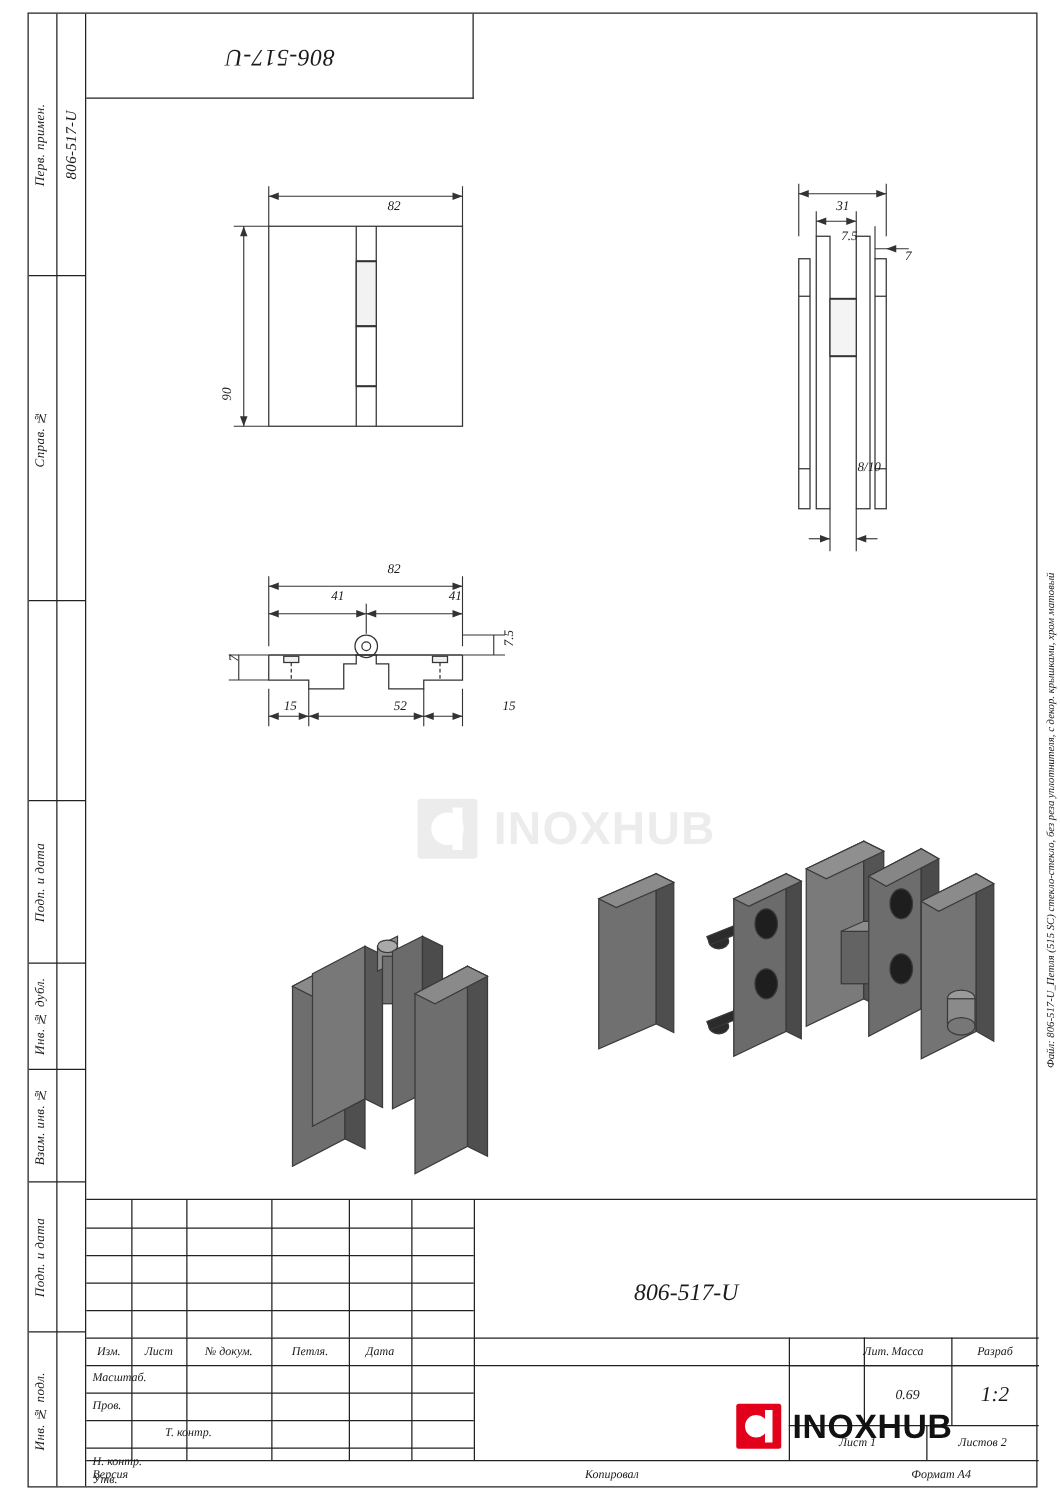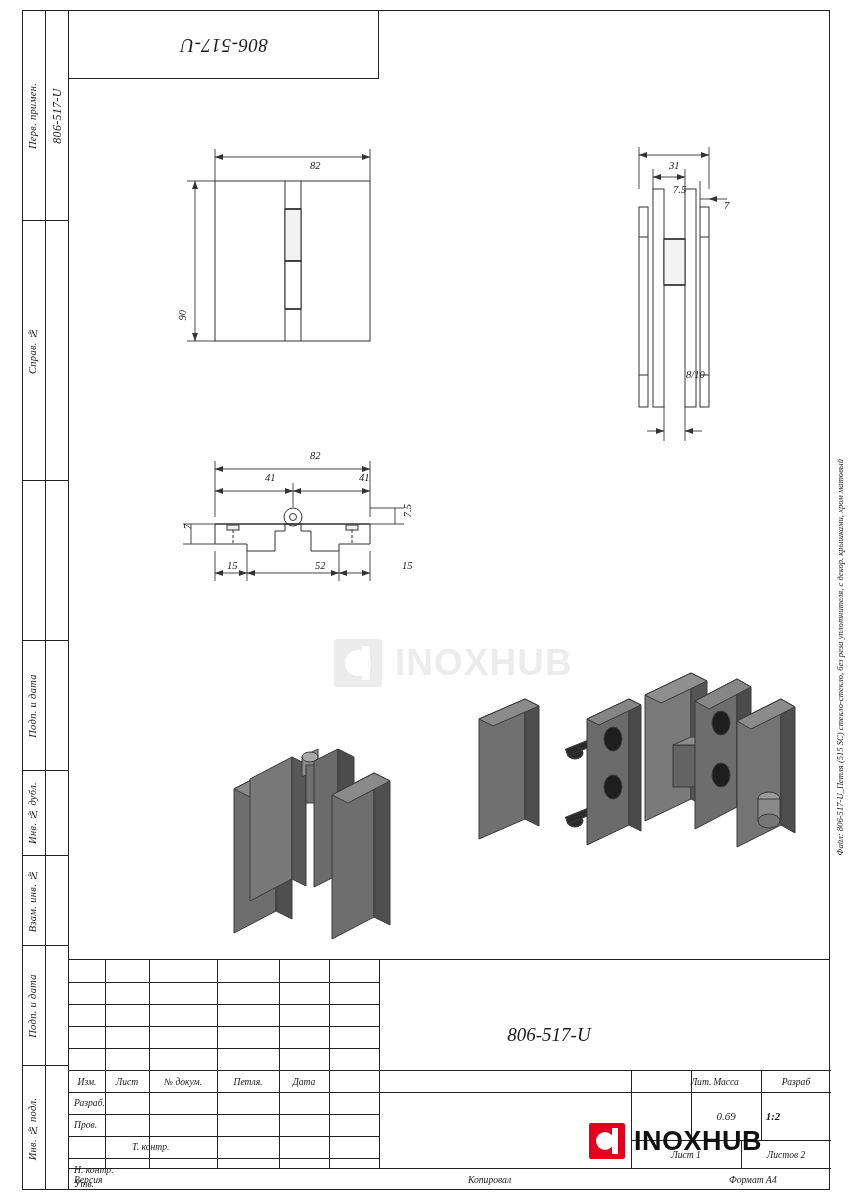--- a/index.html
+++ b/index.html
@@ -467,34 +467,34 @@
       <div class="ln v1" style="left:672px; top:180px; height:28px;"></div>
       <div class="ln h1" style="left:310px; top:110px; width:252px;"></div>
     </div>
 
     <div class="tb-c" style="left:0;   top:110px; width:36px;  height:22px;">Изм.</div>
     <div class="tb-c" style="left:36px; top:110px; width:44px; height:22px;">Лист</div>
     <div class="tb-c" style="left:80px; top:110px; width:68px; height:22px;">№ докум.</div>
     <div class="tb-c" style="left:148px;top:110px; width:62px; height:22px;">Петля.</div>
     <div class="tb-c" style="left:210px;top:110px; width:50px; height:22px;">Дата</div>
 
-    <div class="tb-txt" style="left:5px; top:137px;">Разраб.</div>
+    <div class="tb-txt" style="left:5px; top:137px;">Масштаб.</div>
     <div class="tb-txt" style="left:5px; top:159px;">Пров.</div>
     <div class="tb-txt" style="left:15px; top:181px;margin-left:48px;">Т. контр.</div>
     <div class="tb-txt" style="left:5px; top:204px;">Н. контр.</div>
     <div class="tb-txt" style="left:5px; top:218px;">Утв.</div>
 
     <div class="bigcode">806-517-U</div>
 
 
     <div class="tb-c" style="left:562px; top:110px; width:60px; height:22px;margin-left:40px;">Лит.</div>
     <div class="tb-c" style="left:622px; top:110px; width:70px; height:22px;">Масса</div>
     <div class="tb-c" style="left:692px; top:110px; width:70px; height:22px;">Разраб</div>
     <div class="tb-c" style="left:622px; top:132px; width:70px; height:48px; font-size:11px;">0.69</div>
-    <div class="tb-c" style="left:669px; top:132px; width:70px; height:48px; font-size:11px;font-weight:bold;">1:2</div>
+    <div class="tb-c" style="left:692px; top:132px; width:70px; height:48px; font-size:17px;">1:2</div>
     <div class="tb-c" style="left:562px; top:180px; width:110px; height:28px;">Лист 1</div>
     <div class="tb-c" style="left:672px; top:180px; width:90px; height:28px;">Листов 2</div>
 
     <div class="tb-logo">
       <div class="mark">
         <div class="sq"></div>
           <div class="circ"></div>
           <div class="bar"></div>
       </div>
       <div class="name">INOXHUB</div>

